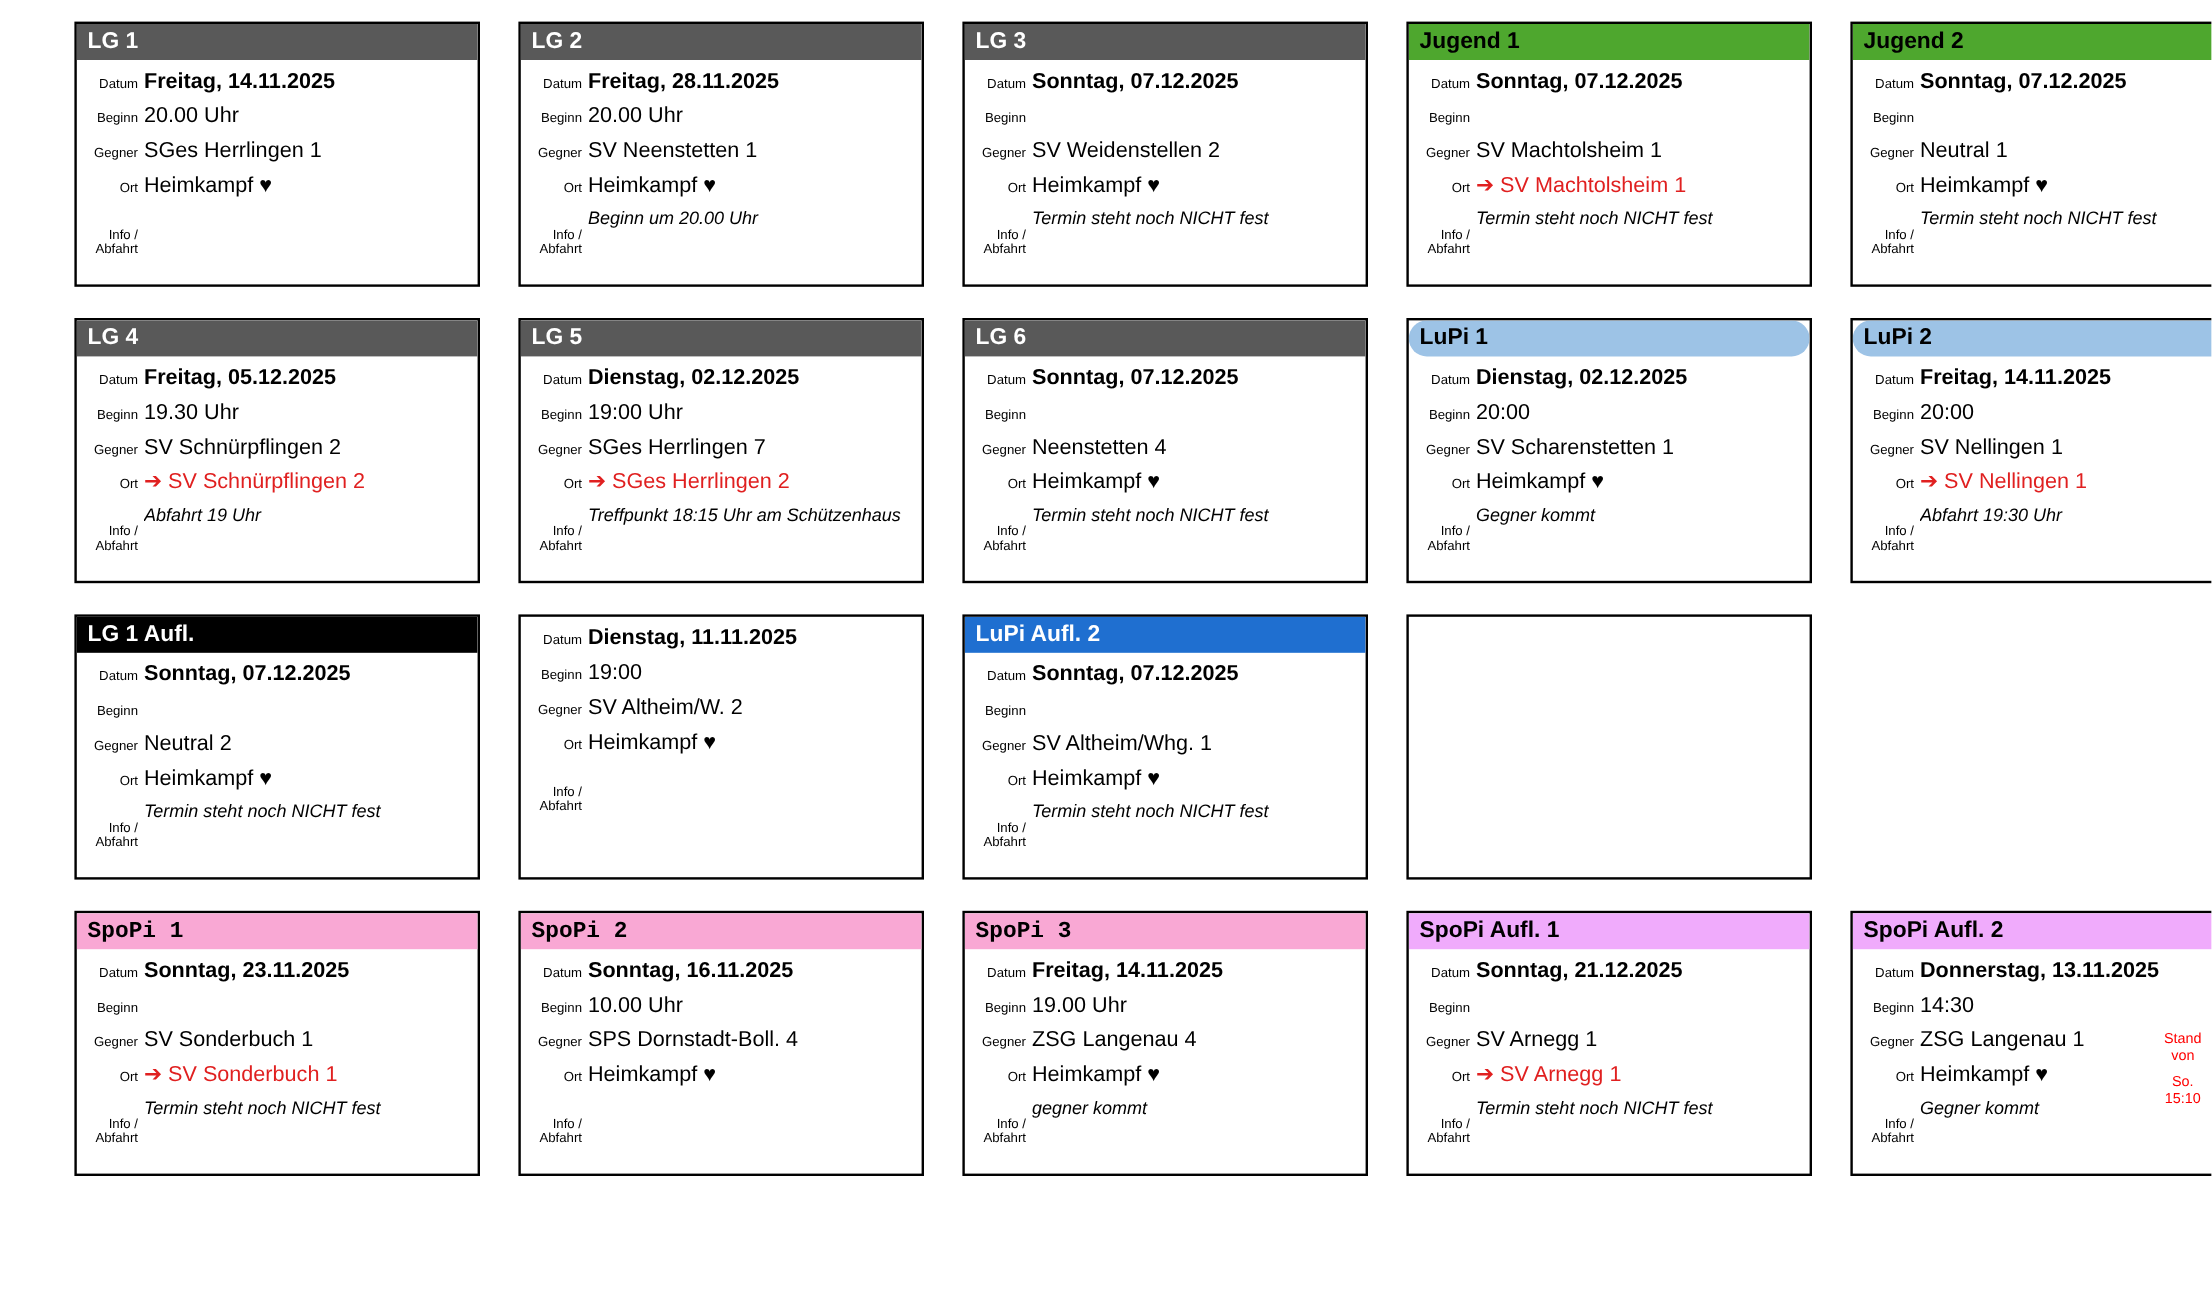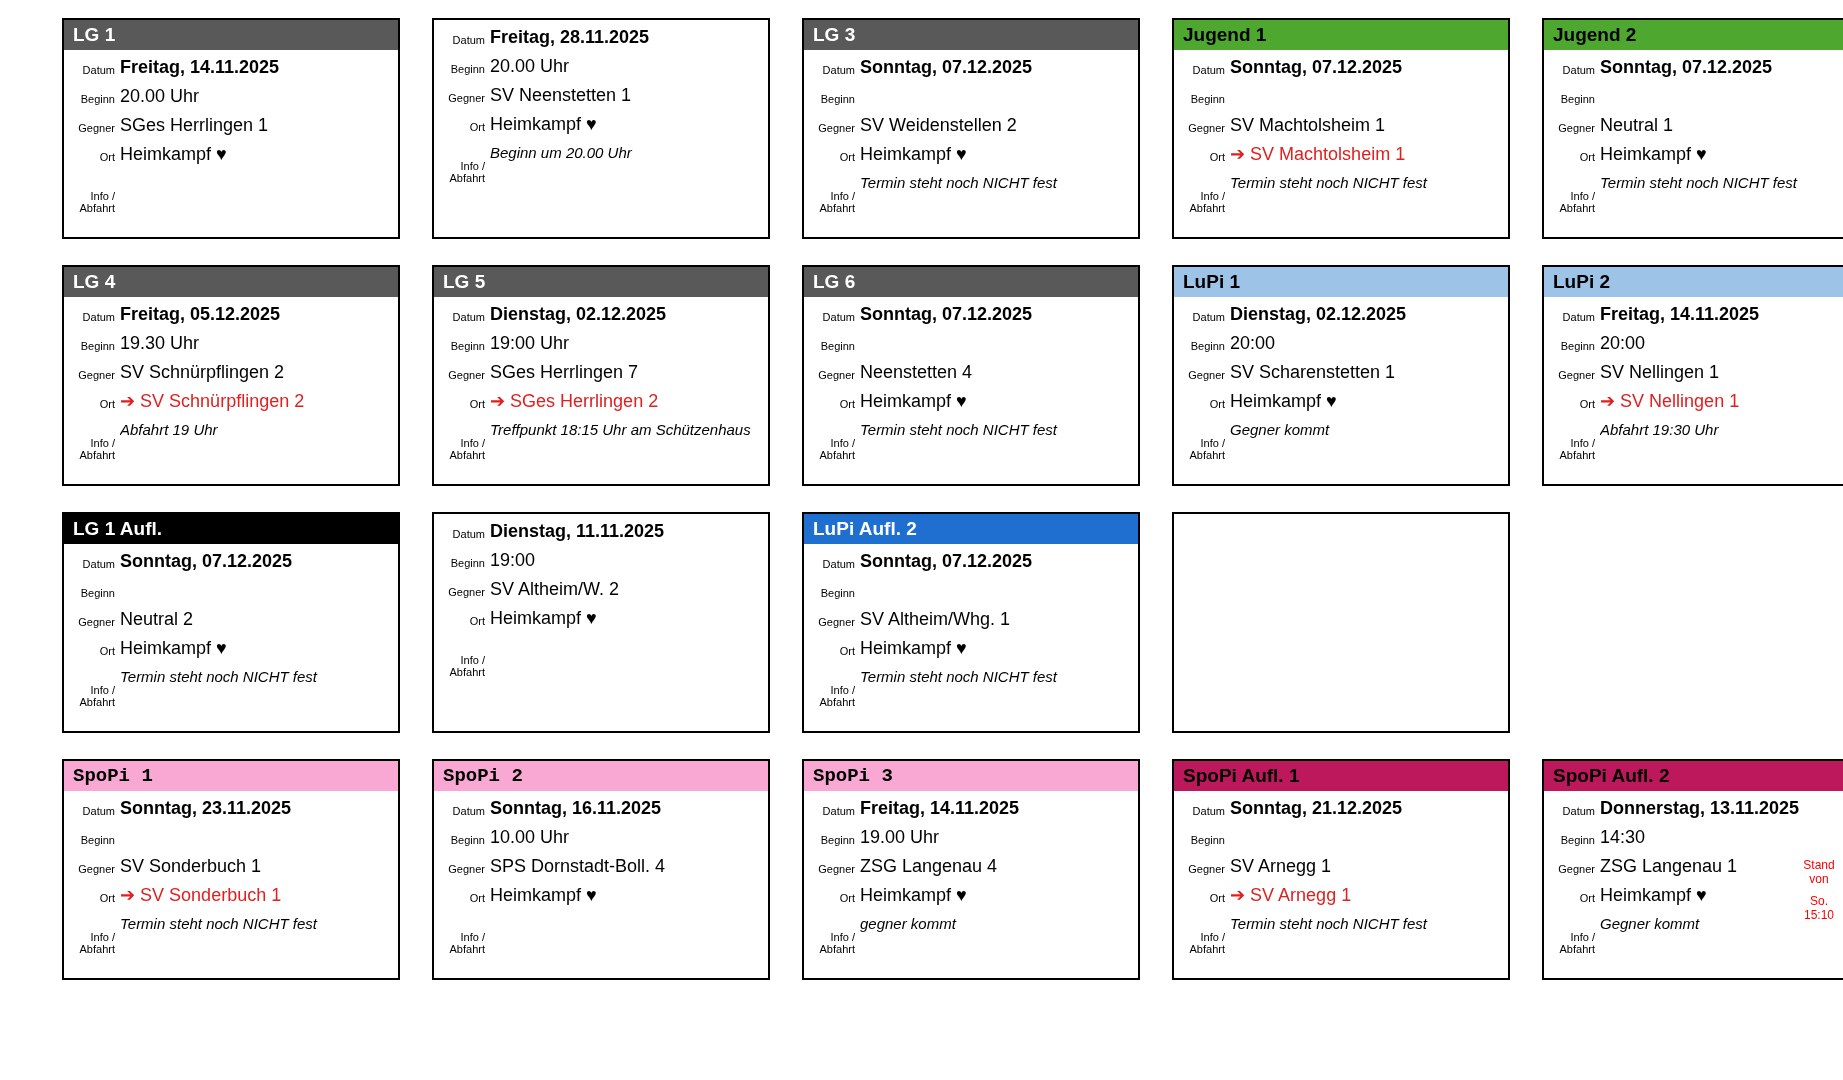--- a/index.html
+++ b/index.html
@@ -54,24 +54,24 @@
     font-weight: bold;
     color: #000000;
     padding-left: 9px;
     box-sizing: border-box;
     white-space: nowrap;
     overflow: hidden;
   }
   .card-header.dark { background: #595959; color: #ffffff; }
   .card-header.black { background: #000000; color: #ffffff; }
   .card-header.green { background: #4ea72e; color: #000000; }
-  .card-header.lightblue { background: #9dc3e6; color: #000000; }
+  .card-header.lightblue { background: #9dc3e6; color: #000000; border-radius: 15px; }
   .card-header.blue { background: #1f6fd0; color: #ffffff; }
   .card-header.yellow { background: #f9a8d4; color: #000000; font-family: Liberation Mono, monospace; }
-  .card-header.orange { background: #be185d; color: #000000; }
+  .card-header.orange { background: #f0abfc; color: #000000; }
 
   .rows {
     position: relative;
   }
   .row {
     display: flex;
     align-items: flex-end;
     height: 29px;
     box-sizing: border-box;
   }
@@ -157,20 +157,21 @@
                 <div>Info /</div>
                 <div>Abfahrt</div>
               </div>
               <div class="rvalue italic"></div>
             </div>
           </div>
         </div>
       </div>
       <div class="cellwrap">
         <div class="card">
+          <div class="card-header dark">LG 2</div>
           <div class="rows">
             <div class="row">
               <div class="rlabel">Datum</div>
               <div class="rvalue bold">Freitag, 28.11.2025</div>
             </div>
             <div class="row">
               <div class="rlabel">Beginn</div>
               <div class="rvalue ">20.00 Uhr</div>
             </div>
             <div class="row">

